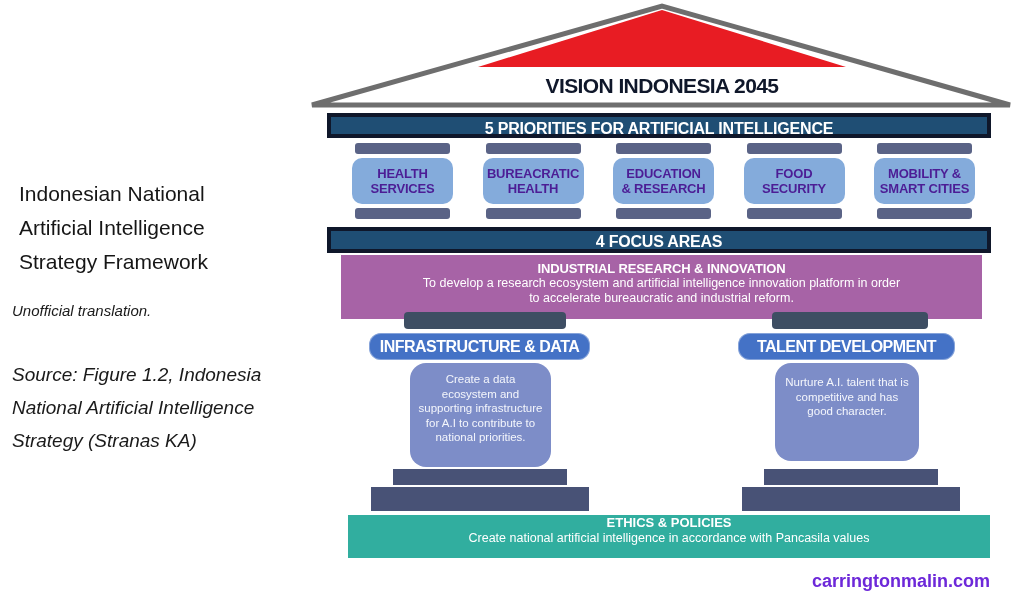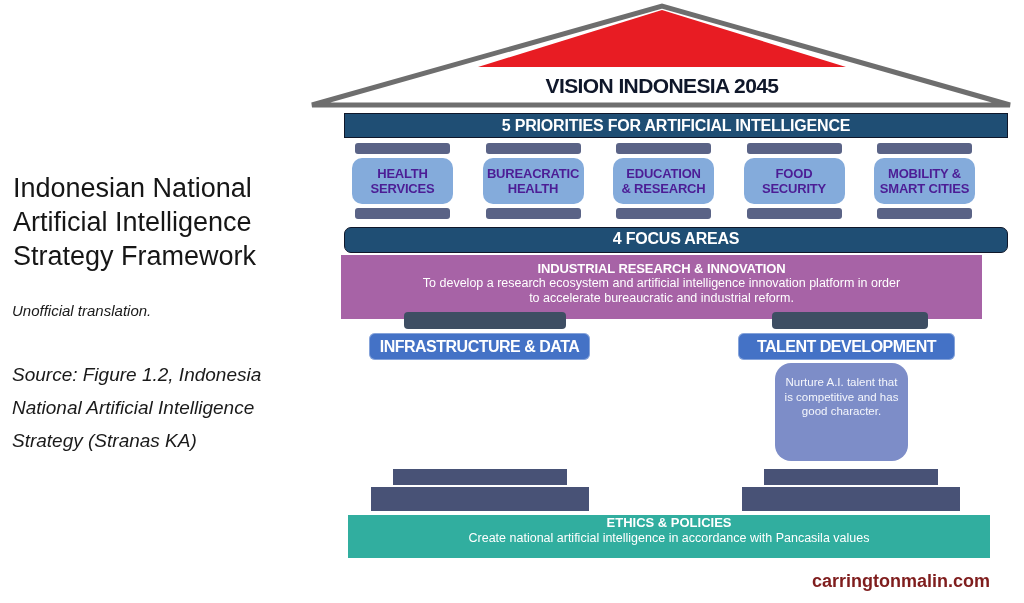--- a/index.html
+++ b/index.html
@@ -8,21 +8,21 @@
     width: 1024px;
     height: 603px;
     background: #ffffff;
     font-family: "Liberation Sans", sans-serif;
     overflow: hidden;
   }
 
   
   .left-title {
     position: absolute; left: 12px; top: 170px; width: 285px;
-    margin: 1px; font-size: 27px; line-height: 34px; font-weight: 400;
+    margin: 7px; font-size: 21px; line-height: 34px; font-weight: 400;
     color: #161616; white-space: pre-line;
   }
   .left-note {
     position: absolute; left: 12px; top: 302px; margin: 0;
     font-style: italic; font-size: 15px; color: #1a1a1a;
   }
   .left-source {
     position: absolute; left: 12px; top: 358px; width: 280px; margin: 0;
     font-style: italic; font-size: 19px; line-height: 33px; color: #1a1a1a;
     white-space: pre-line;
@@ -35,26 +35,26 @@
   .vision-label {
     position: absolute; left: 308px; top: 74px; width: 708px;
     text-align: center; font-size: 21px; font-weight: 700;
     letter-spacing: -0.6px; color: #0f172a;
   }
 
   
   .navy-bar {
     position: absolute; left: 327px; width: 664px;
     background: var(--navy-bar, #1f4e74);
-    border: 1px solid #0f172a; box-sizing: border-box;
+    border: 4px solid #0f172a; box-sizing: border-box;
     color: #fff; font-weight: 700; font-size: 16px;
-    letter-spacing: -0.2px; text-align: center; margin-left: 17px;
+    letter-spacing: -0.2px; text-align: center;
   }
   .bar-priorities { top: 113px; height: 25px; line-height: 23px; }
-  .bar-focus      { top: 227px; height: 26px; line-height: 21px; border-radius: 7px; }
+  .bar-focus      { top: 227px; height: 26px; line-height: 21px; }
 
   
   .pillars {
     position: absolute; left: 352px; top: 143px; width: 623px; height: 76px;
     display: flex; justify-content: space-between;
   }
   .pillar { width: 101px; display: flex; flex-direction: column; align-items: center; }
   .pillar-cap, .pillar-base {
     width: 95px; height: 11px; border-radius: 3px;
     background: var(--pillar-cap, #5a6386);
@@ -79,37 +79,37 @@
 
   
   .capital {
     position: absolute; top: 312px; height: 17px; border-radius: 4px;
     background: var(--capital-dark, #3e4e63);
   }
   .capital-left  { left: 404px; width: 162px; }
   .capital-right { left: 772px; width: 156px; }
 
   .focus-header {
-    position: absolute; top: 333px; height: 27px; border-radius: 6px;
+    position: absolute; top: 333px; height: 27px; border-radius: 12px;
     background: var(--header-blue, #4472c6);
     box-shadow: inset 0 0 0 1px rgba(255,255,255,0.35);
     color: #fff; font-weight: 700; font-size: 16px; line-height: 27px;
     letter-spacing: -0.5px; text-align: center;
   }
   .focus-header-left  { left: 369px; width: 221px; }
   .focus-header-right { left: 738px; width: 217px; }
 
   .focus-body {
     position: absolute; top: 363px; border-radius: 16px;
     background: var(--body-blue, #7d8dc8);
     color: #f4f6fc; font-size: 11.5px; line-height: 14.5px; text-align: center;
     padding: 9px 8px; box-sizing: border-box;
   }
   .focus-body-left  { left: 410px; width: 141px; height: 104px; }
-  .focus-body-right { left: 775px; width: 133px; height: 98px; padding-top: 12px; }
+  .focus-body-right { left: 775px; width: 144px; height: 98px; padding-top: 12px; }
 
   .base-narrow {
     position: absolute; top: 469px; height: 16px;
     background: var(--base-bar, #485276);
   }
   .base-narrow-left  { left: 393px; width: 174px; }
   .base-narrow-right { left: 764px; width: 174px; }
   .base-wide {
     position: absolute; top: 487px; height: 24px;
     background: var(--base-bar, #485276);
@@ -122,21 +122,21 @@
     position: absolute; left: 348px; top: 515px; width: 642px; height: 43px;
     background: var(--teal, #31ae9f); color: #fff; text-align: center;
     box-sizing: border-box;
   }
   .teal-title { font-size: 13px; font-weight: 700; }
   .teal-desc  { font-size: 12.5px; line-height: 16px; }
 
   
   .watermark {
     position: absolute; right: 34px; top: 571px;
-    font-size: 18px; font-weight: 700; color: #7f1d1d; text-align: center;
+    font-size: 18px; font-weight: 700; color: #6d28d9; text-align: center;
   }
 </style>
 </head>
 <body>
 
 <div class="stage">
 
   <h1 class="left-title">Indonesian National
 Artificial Intelligence
 Strategy Framework</h1>
@@ -189,20 +189,21 @@
   <div class="navy-bar bar-focus">4 FOCUS AREAS</div>
 
   <div class="purple-bar">
     <div class="purple-title">INDUSTRIAL RESEARCH &amp; INNOVATION</div>
     <div class="purple-desc">To develop a research ecosystem and artificial intelligence innovation platform in order
 to accelerate bureaucratic and industrial reform.</div>
   </div>
 
   <div class="capital capital-left"></div>
   <div class="focus-header focus-header-left">INFRASTRUCTURE &amp; DATA</div>
+  <div class="focus-body focus-body-left">Create a data ecosystem and supporting infrastructure for A.I to contribute to national priorities.</div>
   <div class="base-narrow base-narrow-left"></div>
   <div class="base-wide base-wide-left"></div>
 
   <div class="capital capital-right"></div>
   <div class="focus-header focus-header-right">TALENT DEVELOPMENT</div>
   <div class="focus-body focus-body-right">Nurture A.I. talent that is competitive and has good character.</div>
   <div class="base-narrow base-narrow-right"></div>
   <div class="base-wide base-wide-right"></div>
 
   <div class="teal-bar">

